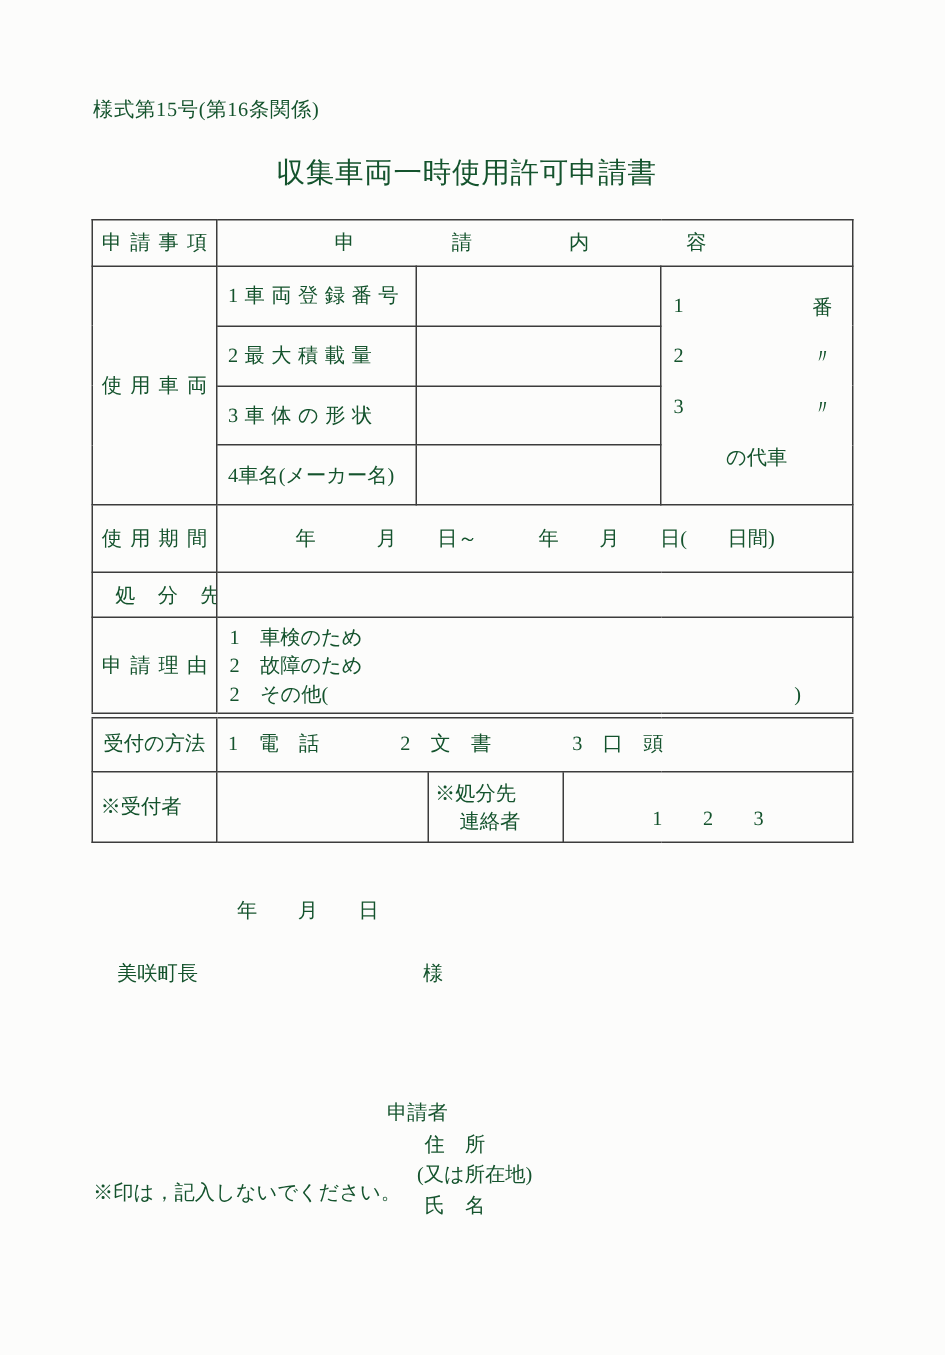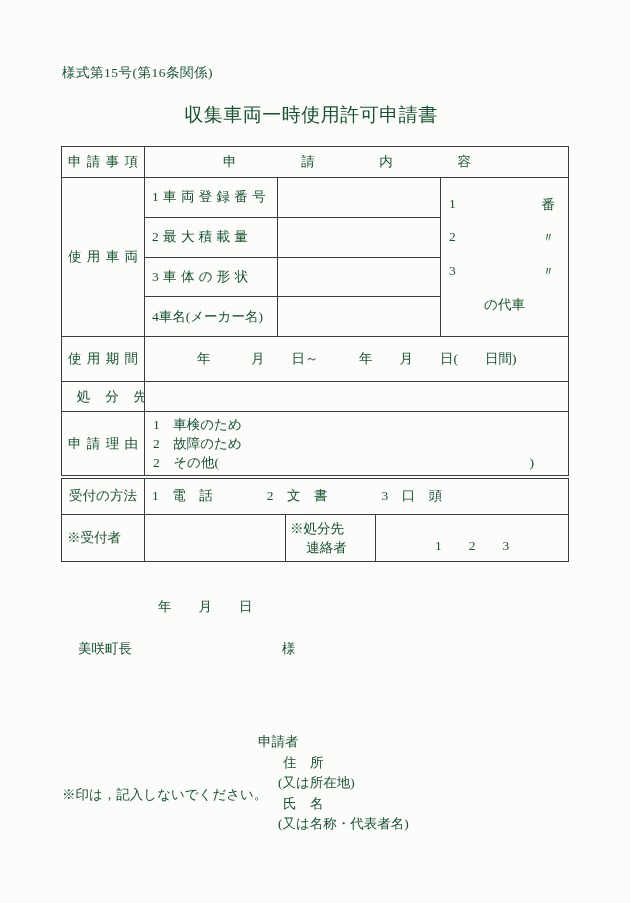--- a/index.html
+++ b/index.html
@@ -221,18 +221,17 @@
 
   <div class="f-addressee">
     <span>美咲町長</span><span class="f-addr-spacer"></span><span>様</span>
   </div>
 
   <div class="f-applicant">
     <div>申請者</div>
     <div class="indent25">住　所</div>
     <div class="indent20">(又は所在地)</div>
     <div class="indent25">氏　名</div>
-    <div class="indent20">(又は名称・代表者名)</div>
   </div>
 
   <div class="f-note">※印は，記入しないでください。</div>
 
 </div>
 
 </body></html>

